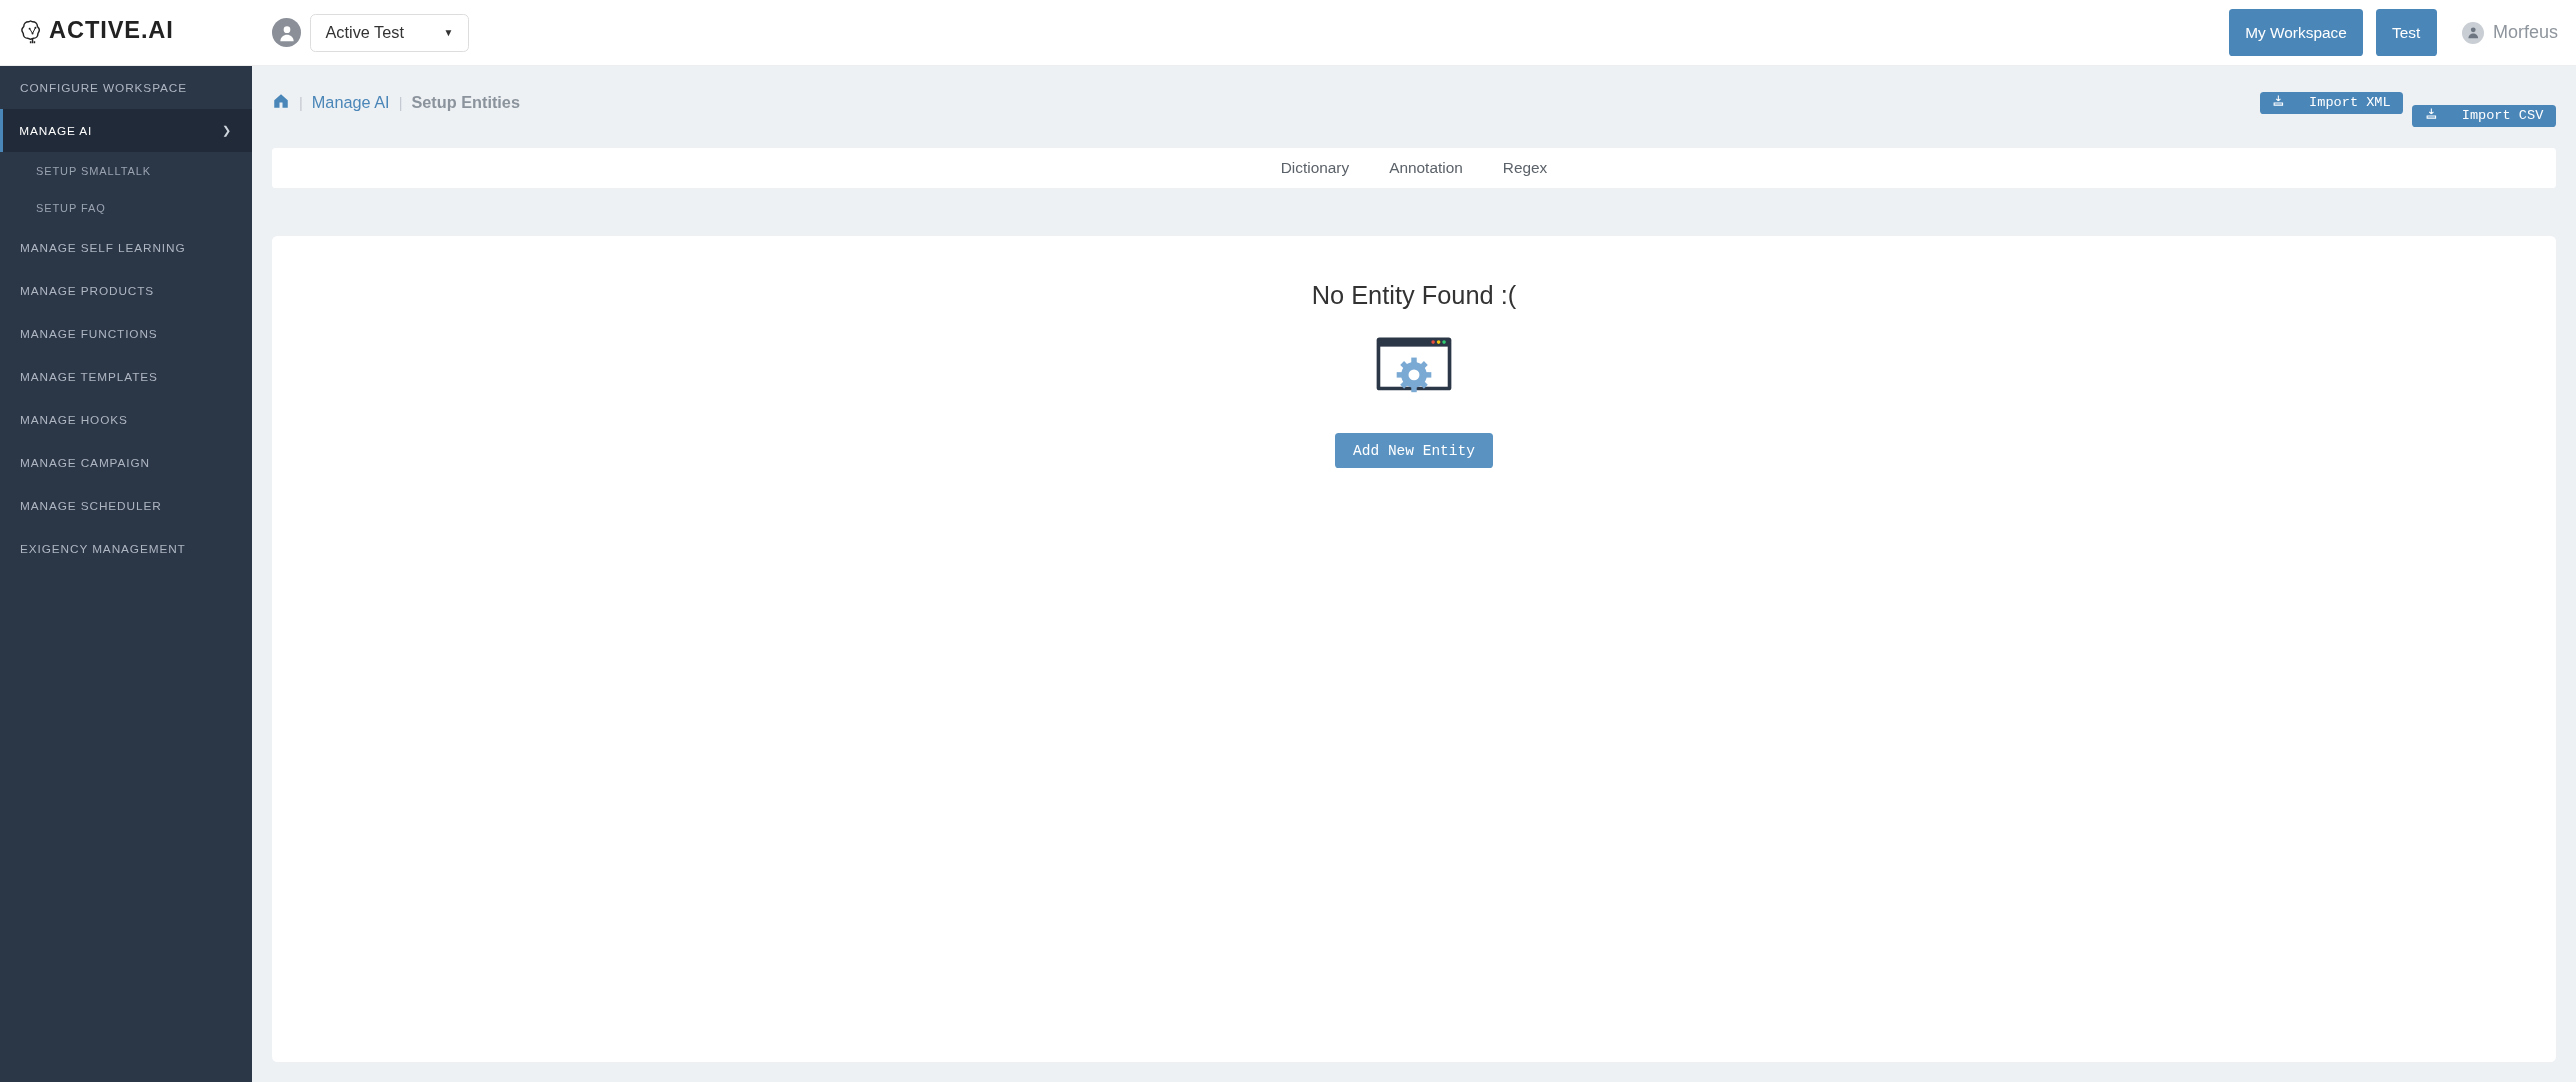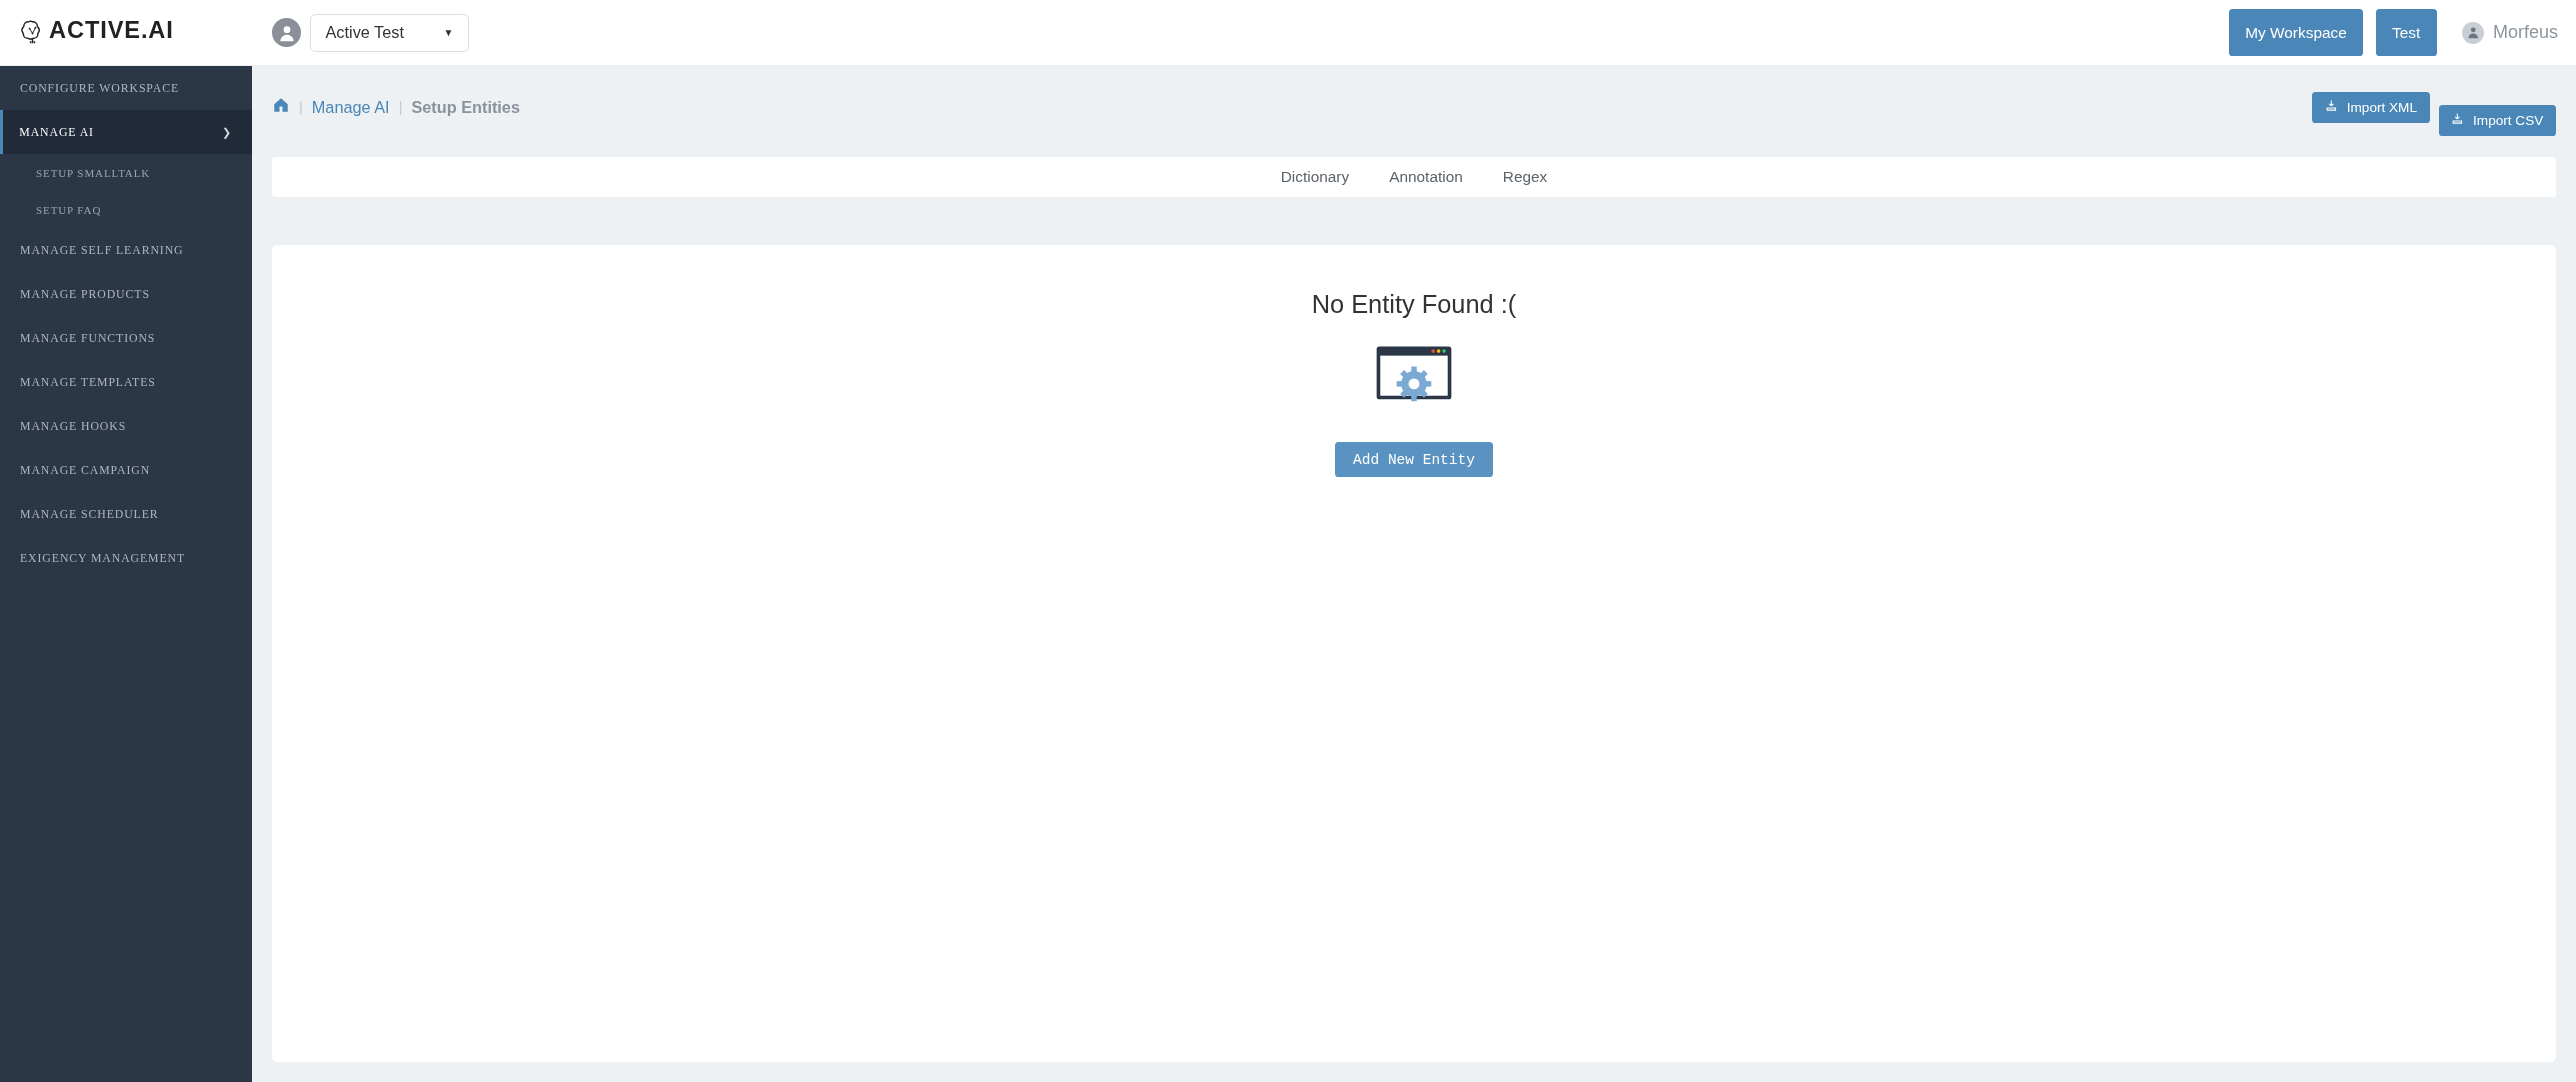--- a/index.html
+++ b/index.html
@@ -39,21 +39,20 @@
     width: 22px; height: 22px; border-radius: 50%; background: #c9ced4;
     display: flex; align-items: center; justify-content: center;
   }
   .user-name { font-size: 18px; color: #8e959c; }
 
   
   .body { display: flex; flex: 1; min-height: 0; }
   .sidebar {
     width: 252px; background: #2b3647; color: #b8c0cc; overflow-y: auto;
     padding-top: 0;
-    font-family: Liberation Serif, serif;
   }
   .sb-item {
     display: flex; align-items: center; justify-content: space-between;
     padding: 14.5px 20px; font-size: 11.8px; letter-spacing: 0.9px;
     text-transform: uppercase; cursor: pointer; color: #aeb6c2;
   }
   .sb-item.active {
     background: #212a38; color: #fff; border-left: 3.6px solid #4a86b8; padding-left: 16.3px;
   }
   .sb-sub {
@@ -66,23 +65,23 @@
 
   .breadcrumb-row {
     display: flex; align-items: center; padding: 12.7px 20px 9px 20px;
   }
   .bc-home { color: #4a86b8; font-size: 16.3px; cursor: pointer; }
   .bc-sep { color: #c2c8cf; margin: 0 9px; }
   .bc-link { color: #4a86b8; font-size: 16.3px; cursor: pointer; }
   .bc-current { color: #8b939c; font-size: 16.3px; font-weight: bold; }
   .breadcrumb-row .spacer { flex: 1; }
   .btn-sm {
-    display: inline-flex; align-items: center; gap: 9px;
+    display: inline-flex; align-items: center; gap: 24px;
     background: #4a86b8; color: #fff; border: none; border-radius: 3.6px;
-    padding: 0 12.7px; height: 31px; font-size: 13.6px; cursor: pointer;
+    padding: 0 12.7px; height: 22px; font-size: 13.6px; cursor: pointer; font-family: Liberation Mono, monospace;
   }
   .btn-sm + .btn-sm { margin-left: 9px; margin-top: 26px; }
 
   .tabs-card {
     background: #fff; margin: 12px 20px; border-radius: 3.6px;
     display: flex; justify-content: center; gap: 40px; padding: 11px 0;
   }
   .tab-link { font-size: 15.4px; color: #5c6269; cursor: pointer; }
 
   .content-card {

